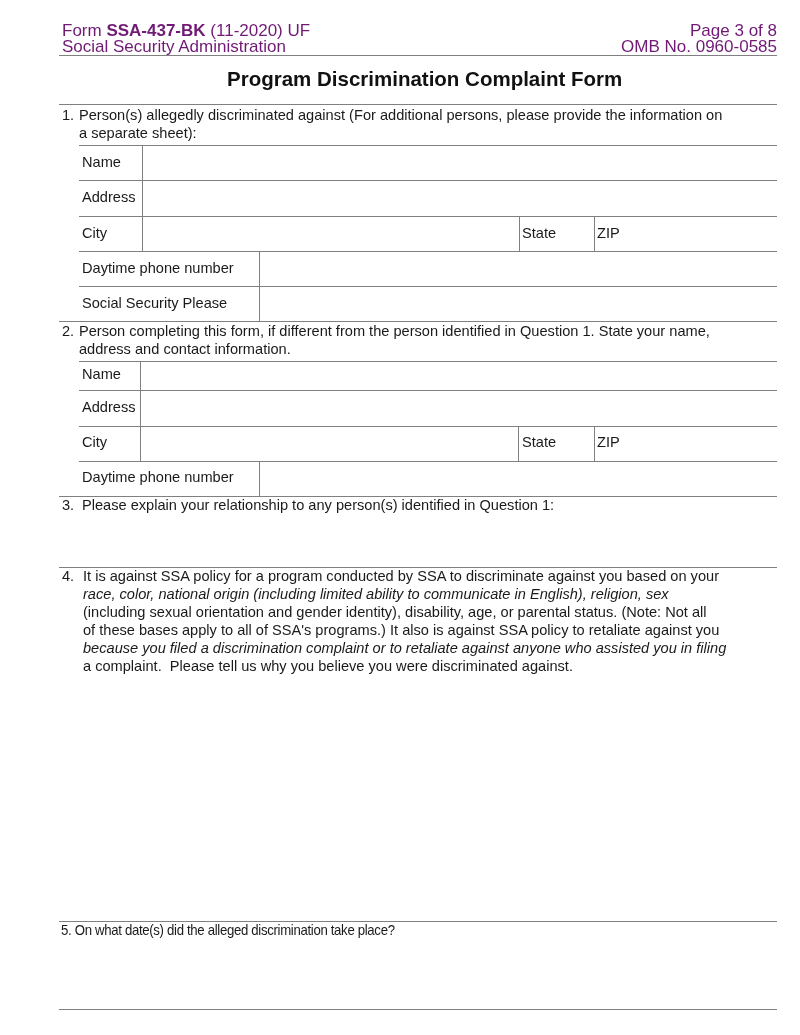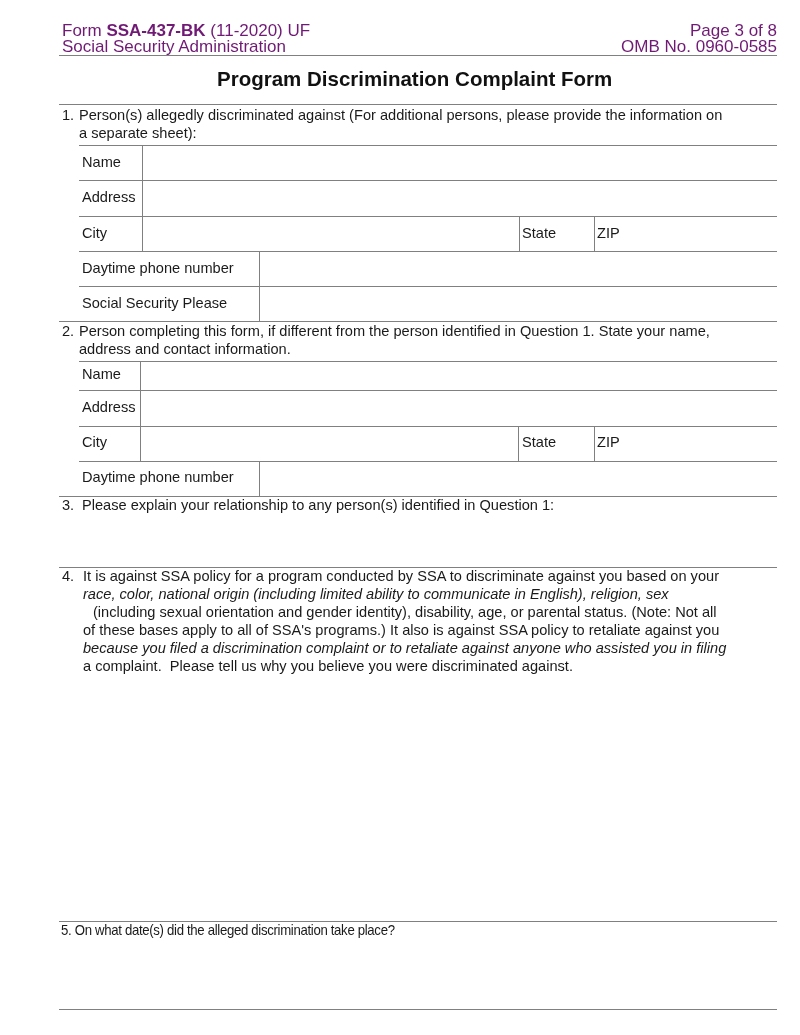--- a/index.html
+++ b/index.html
@@ -19,21 +19,21 @@
 <body>
 
 <div class="abs hdr" style="left:62px; top:24px;">
   <span>Form </span><b>SSA-437-BK</b><span> (11-2020) UF</span>
 </div>
 <div class="abs hdr" style="left:62px; top:40px;">Social Security Administration</div>
 <div class="abs hdr" style="right:23px; top:24px; text-align:right;">Page 3 of 8</div>
 <div class="abs hdr" style="right:23px; top:40px; text-align:right;">OMB No. 0960-0585</div>
 <div class="hl" style="left:59px; width:718px; top:55px;"></div>
 
-<div class="abs title" style="left:217px; top:67px;">Program Discrimination Complaint Form</div>
+<div class="abs title" style="left:227px; top:67px;">Program Discrimination Complaint Form</div>
 <div class="hl" style="left:59px; width:718px; top:104px;"></div>
 
 <section>
   <div class="abs q" style="left:62px; top:107px;">1.</div>
   <div class="abs q" style="left:79px; top:107px; white-space:nowrap;">Person(s) allegedly discriminated against (For additional persons, please provide the information on</div>
   <div class="abs q" style="left:79px; top:125px;">a separate sheet):</div>
 
   <div class="hl" style="left:79px; width:698px; top:145px;"></div>
   <div class="hl" style="left:79px; width:698px; top:180px;"></div>
   <div class="hl" style="left:79px; width:698px; top:216px;"></div>
@@ -98,21 +98,21 @@
   <div class="abs q" style="left:62px; top:497px;">3.</div>
   <div class="abs q" style="left:82px; top:497px; white-space:nowrap;">Please explain your relationship to any person(s) identified in Question 1:</div>
   <div class="field" style="left:60px; top:517px; width:716px; height:48px;"></div>
   <div class="hl" style="left:59px; width:718px; top:567px;"></div>
 </section>
 
 <section>
   <div class="abs q" style="left:62px; top:568px;">4.</div>
   <div class="abs q" style="left:83px; top:568px; white-space:nowrap;">It is against SSA policy for a program conducted by SSA to discriminate against you based on your</div>
   <div class="abs q" style="left:83px; top:586px; white-space:nowrap;font-style:italic;">race, color, national origin (including limited ability to communicate in English), religion, sex</div>
-  <div class="abs q" style="left:93px; top:604px; white-space:nowrap;">(including sexual orientation and gender identity), disability, age, or parental status. (Note: Not all</div>
+  <div class="abs q" style="left:83px; top:604px; white-space:nowrap;">(including sexual orientation and gender identity), disability, age, or parental status. (Note: Not all</div>
   <div class="abs q" style="left:83px; top:622px; white-space:nowrap;">of these bases apply to all of SSA's programs.) It also is against SSA policy to retaliate against you</div>
   <div class="abs q" style="left:83px; top:640px; white-space:nowrap;font-style:italic;">because you filed a discrimination complaint or to retaliate against anyone who assisted you in filing</div>
   <div class="abs q" style="left:83px; top:658px; white-space:pre;text-align:right;">a complaint.  Please tell us why you believe you were discriminated against.</div>
   <div class="field" style="left:60px; top:682px; width:716px; height:236px;"></div>
   <div class="hl" style="left:59px; width:718px; top:921px;"></div>
 </section>
 
 <section>
   <div class="abs q q5" style="left:61px; top:922px;">5. On what date(s) did the alleged discrimination take place?</div>
   <div class="field" style="left:60px; top:942px; width:716px; height:64px;"></div>

